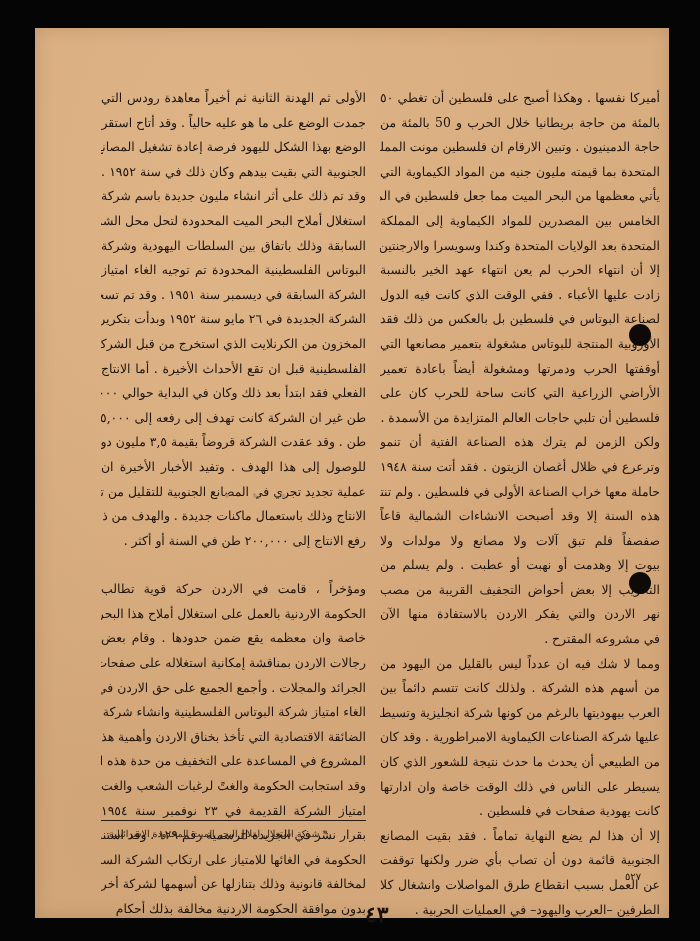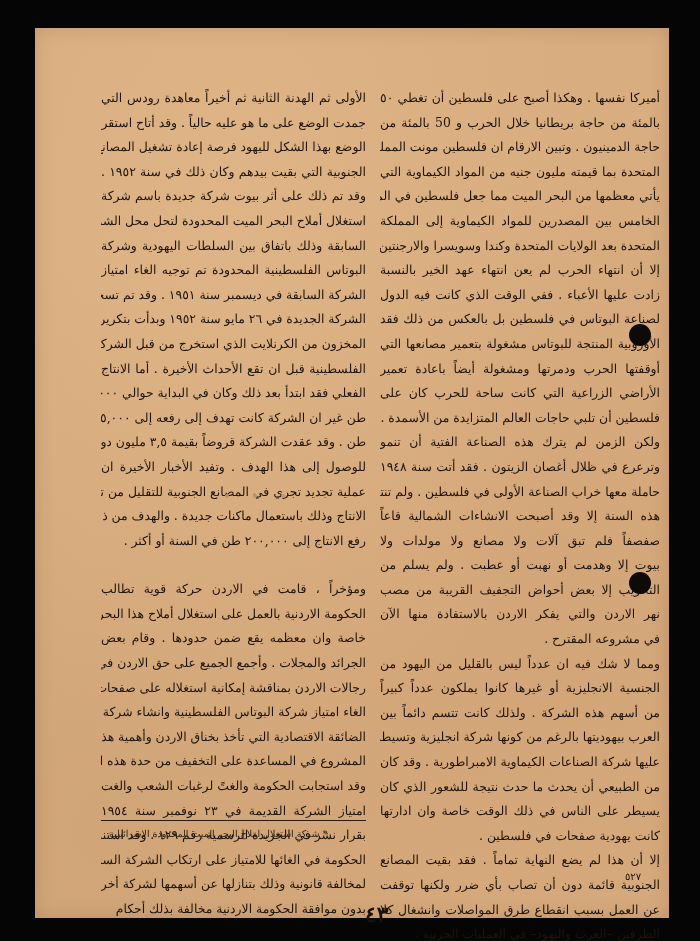--- a/index.html
+++ b/index.html
@@ -57,59 +57,58 @@
       <span class="line">ولكن الزمن لم يترك هذه الصناعة الفتية أن تنمو</span>
       <span class="line">وترعرع في ظلال أغصان الزيتون . فقد أتت سنة ١٩٤٨</span>
       <span class="line">حاملة معها خراب الصناعة الأولى في فلسطين . ولم تنته</span>
       <span class="line">هذه السنة إلا وقد أصبحت الانشاءات الشمالية قاعاً</span>
       <span class="line">صفصفاً فلم تبق آلات ولا مصانع ولا مولدات ولا</span>
       <span class="line">بيوت إلا وهدمت أو نهبت أو عطبت . ولم يسلم من</span>
       <span class="line">التخريب إلا بعض أحواض التجفيف القريبة من مصب</span>
       <span class="line">نهر الاردن والتي يفكر الاردن بالاستفادة منها الآن</span>
       <span class="line last">في مشروعه المقترح .</span>
       <span class="line">ومما لا شك فيه ان عدداً ليس بالقليل من اليهود من</span>
-      <span class="line">الجنسية الانجليزية أو غيرها كانوا يملكون عدداً كبيراً</span>
       <span class="line">من أسهم هذه الشركة . ولذلك كانت تتسم دائماً بين</span>
       <span class="line">العرب بيهوديتها بالرغم من كونها شركة انجليزية وتسيطر</span>
       <span class="line">عليها شركة الصناعات الكيماوية الامبراطورية . وقد كان</span>
       <span class="line">من الطبيعي أن يحدث ما حدث نتيجة للشعور الذي كان</span>
       <span class="line">يسيطر على الناس في ذلك الوقت خاصة وان ادارتها</span>
       <span class="line last">كانت يهودية صفحات في فلسطين .</span>
       <span class="line">إلا أن هذا لم يضع النهاية تماماً . فقد بقيت المصانع</span>
       <span class="line">الجنوبية قائمة دون أن تصاب بأي ضرر ولكنها توقفت</span>
       <span class="line">عن العمل بسبب انقطاع طرق المواصلات وانشغال كلا</span>
       <span class="line last">الطرفين –العرب واليهود– في العمليات الحربية .</span>
     </div>
 
   <div class="col left-col" id="leftCol">
       <span class="line">الأولى ثم الهدنة الثانية ثم أخيراً معاهدة رودس التي</span>
       <span class="line">جمدت الوضع على ما هو عليه حالياً . وقد أتاح استقرار</span>
       <span class="line">الوضع بهذا الشكل لليهود فرصة إعادة تشغيل المصانع</span>
       <span class="line">الجنوبية التي بقيت بيدهم وكان ذلك في سنة ١٩٥٢ .</span>
-      <span class="line">وقد تم ذلك على أثر بيوت شركة جديدة باسم شركة</span>
+      <span class="line">وقد تم ذلك على أثر انشاء مليون جديدة باسم شركة</span>
       <span class="line">استغلال أملاح البحر الميت المحدودة لتحل محل الشركة</span>
       <span class="line">السابقة وذلك باتفاق بين السلطات اليهودية وشركة</span>
       <span class="line">البوتاس الفلسطينية المحدودة تم توجيه الغاء امتياز</span>
       <span class="line">الشركة السابقة في ديسمبر سنة ١٩٥١ . وقد تم تسجيل</span>
       <span class="line">الشركة الجديدة في ٢٦ مايو سنة ١٩٥٢ وبدأت بتكرير</span>
       <span class="line">المخزون من الكرنلايت الذي استخرج من قبل الشركة</span>
       <span class="line">الفلسطينية قبل ان تقع الأحداث الأخيرة . أما الانتاج</span>
       <span class="line">الفعلي فقد ابتدأ بعد ذلك وكان في البداية حوالي ٣٥,٠٠٠</span>
       <span class="line">طن غير ان الشركة كانت تهدف إلى رفعه إلى ١٣٥,٠٠٠</span>
       <span class="line">طن . وقد عقدت الشركة قروضاً بقيمة ٣,٥ مليون دولار</span>
       <span class="line">للوصول إلى هذا الهدف . وتفيد الأخبار الأخيرة ان</span>
       <span class="line">عملية تجديد تجري في المصانع الجنوبية للتقليل من تكاليف</span>
       <span class="line">الانتاج وذلك باستعمال ماكنات جديدة . والهدف من ذلك</span>
       <span class="line last">رفع الانتاج إلى ٢٠٠,٠٠٠ طن في السنة أو أكثر .</span>
       <span class="line" style="height: 24px;"></span>
       <span class="line">ومؤخراً ، قامت في الاردن حركة قوية تطالب</span>
       <span class="line">الحكومة الاردنية بالعمل على استغلال أملاح هذا البحر</span>
       <span class="line">خاصة وان معظمه يقع ضمن حدودها . وقام بعض</span>
+      <span class="line">رجالات الاردن بمناقشة إمكانية استغلاله على صفحات</span>
       <span class="line">الجرائد والمجلات . وأجمع الجميع على حق الاردن في</span>
-      <span class="line">رجالات الاردن بمناقشة إمكانية استغلاله على صفحات</span>
       <span class="line last">الغاء امتياز شركة البوتاس الفلسطينية وانشاء شركة عربية .</span>
       <span class="line">الضائقة الاقتصادية التي تأخذ بخناق الاردن وأهمية هذا</span>
       <span class="line last">المشروع في المساعدة على التخفيف من حدة هذه الضائقة .</span>
       <span class="line">وقد استجابت الحكومة والغتً لرغبات الشعب والغت</span>
       <span class="line">امتياز الشركة القديمة في ٢٣ نوفمبر سنة ١٩٥٤</span>
       <span class="line">بقرار نشر في الجريدة الرسمية رقم ١٢٩ . وقد استندت</span>
       <span class="line">الحكومة في الغائها للامتياز على ارتكاب الشركة السابقة</span>
       <span class="line">لمخالفة قانونية وذلك بتنازلها عن أسهمها لشركة أخرى *</span>
       <span class="line last">بدون موافقة الحكومة الاردنية مخالفة بذلك أحكام</span>
     </div>

